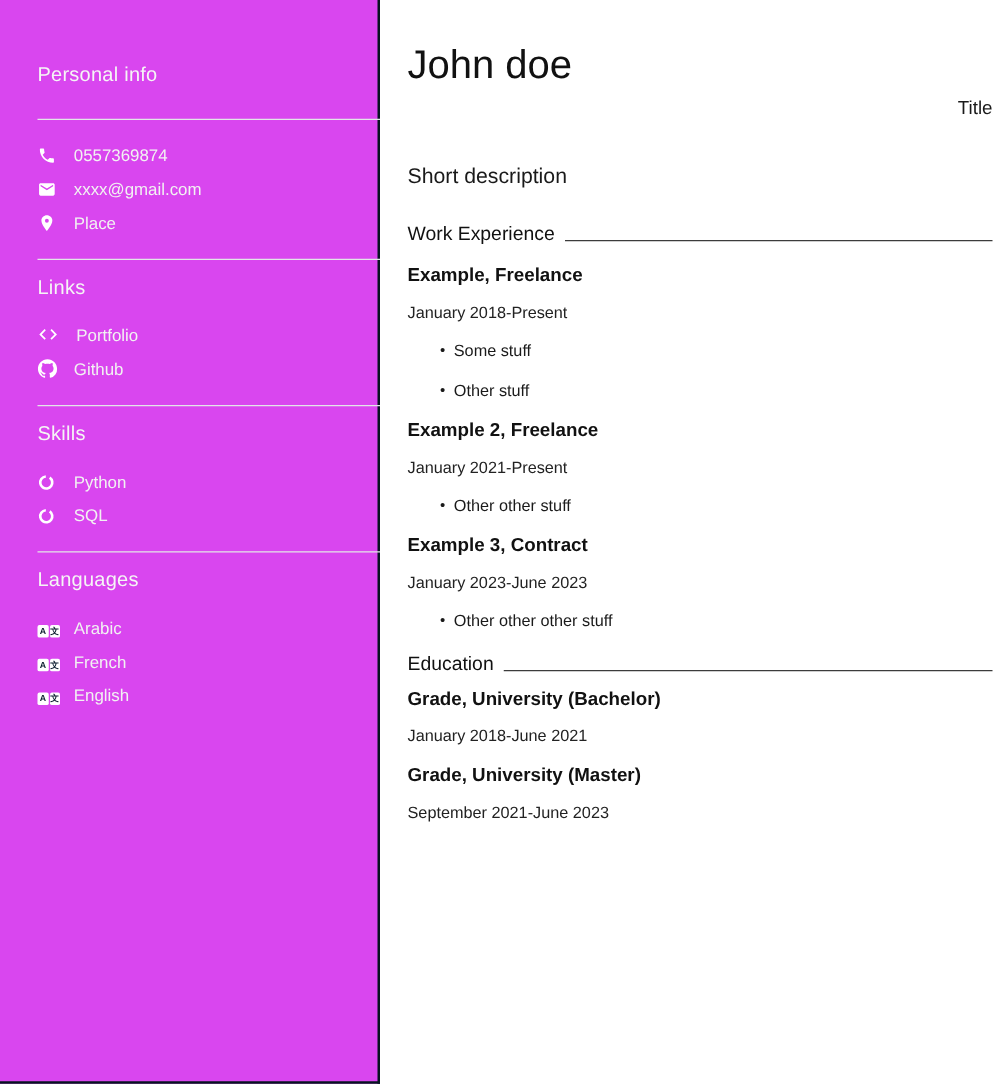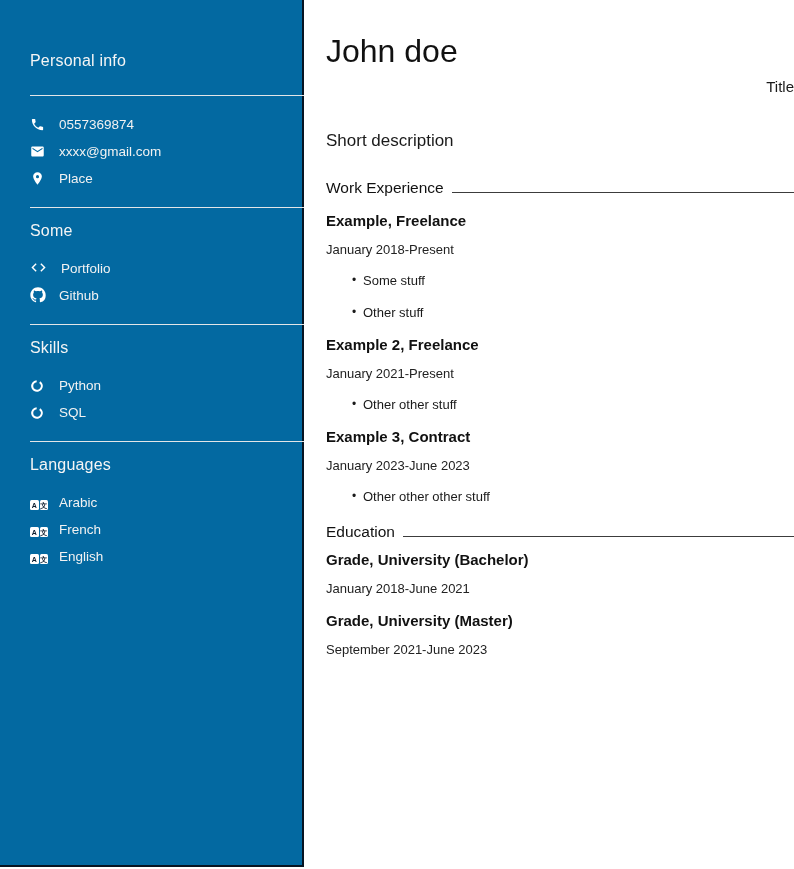--- a/index.html
+++ b/index.html
@@ -9,21 +9,21 @@
     background: #ffffff;
     font-family: "Liberation Sans", sans-serif;
     position: relative;
     overflow: hidden;
   }
 
   
   .sidebar {
     position: absolute; left: 0; top: 0;
     width: 304px; height: 867px;
-    background: #0369a1;
+    background: #d946ef;
     color: #ffffff;
     padding: 52px 16px 0 30px;
     border-right: 2px solid #071422;
     border-bottom: 2px solid #071422;
   }
   .side-heading {
     font-size: 16px;
     font-weight: 400;
     color: #f5f5f5;
     margin: 0;
@@ -182,21 +182,21 @@
       <span class="icon">
         <svg width="15" height="15" viewBox="0 0 24 24" fill="#ffffff">
             <path d="M12 2C8.13 2 5 5.13 5 8.5c0 5.25 7 13.5 7 13.5s7-8.25 7-13.5C19 5.13 15.87 2 12 2zm0 9.5a2.5 2.5 0 1 1 0-5 2.5 2.5 0 0 1 0 5z"></path>
           </svg>
       </span>
       <span class="label">Place</span>
     </div>
   </div>
 
   <hr class="side-hr hr-before-section">
-  <h2 class="side-heading subsequent">Some</h2>
+  <h2 class="side-heading subsequent">Links</h2>
 
   <div class="side-list">
     <div class="side-item links-indent">
       <span class="icon">
         <svg width="17" height="17" viewBox="0 0 24 24" fill="#ffffff">
             <path d="M9.4 16.6 4.8 12l4.6-4.6L8 6l-6 6 6 6 1.4-1.4zm5.2 0 4.6-4.6-4.6-4.6L16 6l6 6-6 6-1.4-1.4z"></path>
           </svg>
       </span>
       <span class="label">Portfolio</span>
     </div>

